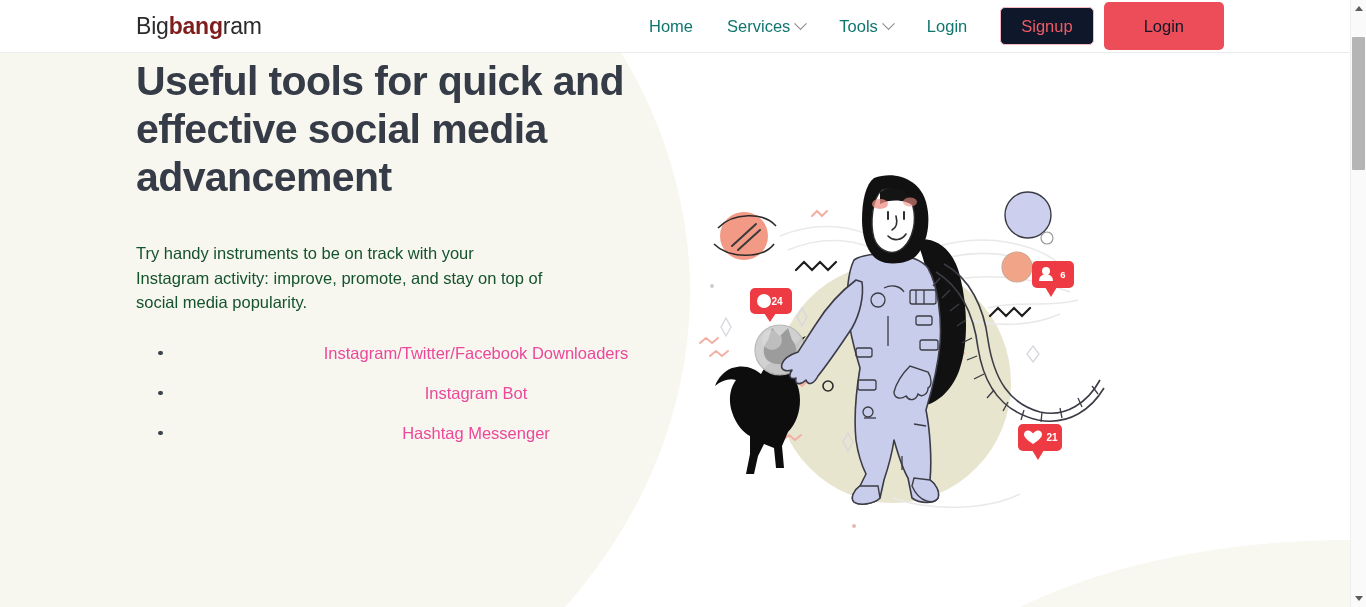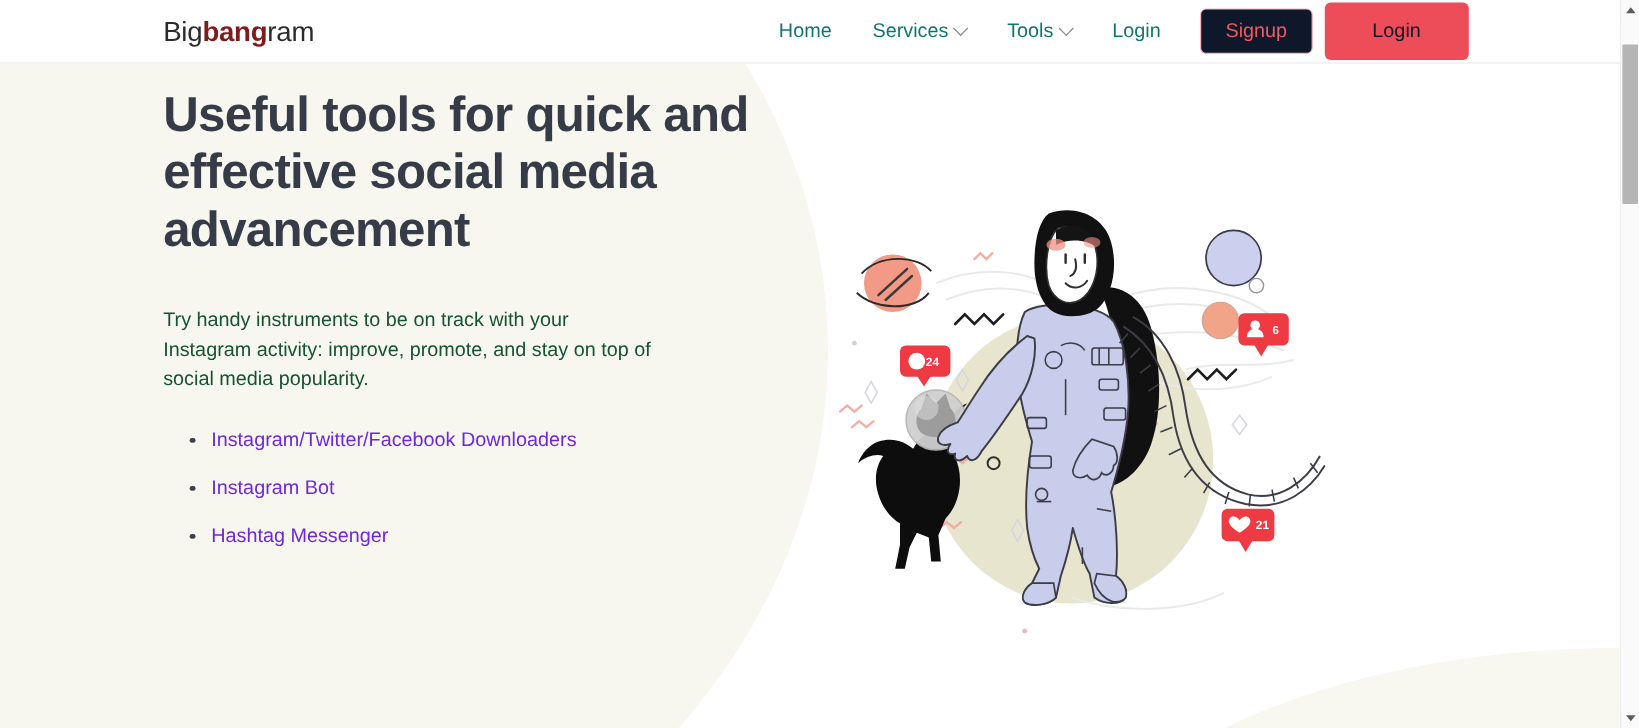--- a/index.html
+++ b/index.html
@@ -155,21 +155,21 @@
 
   
   .hero {
     position: absolute;
     left: 136px;
     top: 53px;
     width: 640px;
     z-index: 20;
   }
   .hero-title {
-    margin-top: 18px;
+    margin-top: 4px;
     font-size: 41px;
     line-height: 48px;
     font-weight: 700;
     color: #363c47;
     letter-spacing: -0.6px;
     max-width: 730px;
   }
   .hero-sub {
     margin-top: 40px;
     width: 412px;
@@ -180,22 +180,23 @@
   .hero-list {
     margin-top: 28px;
     list-style: none;
     padding: 0;
   }
   .hero-list li {
     position: relative;
     padding-left: 40px;
     font-size: 16.5px;
     line-height: 20px;
-    color: #6d28d9;
+    color: #ec4899;
     margin-bottom: 20px;
+    text-align: center;
   }
   .hero-list li::before {
     content: "";
     position: absolute;
     left: 22px;
     top: 8px;
     width: 4.5px;
     height: 4.5px;
     border-radius: 50%;
     background: #3c434e;

